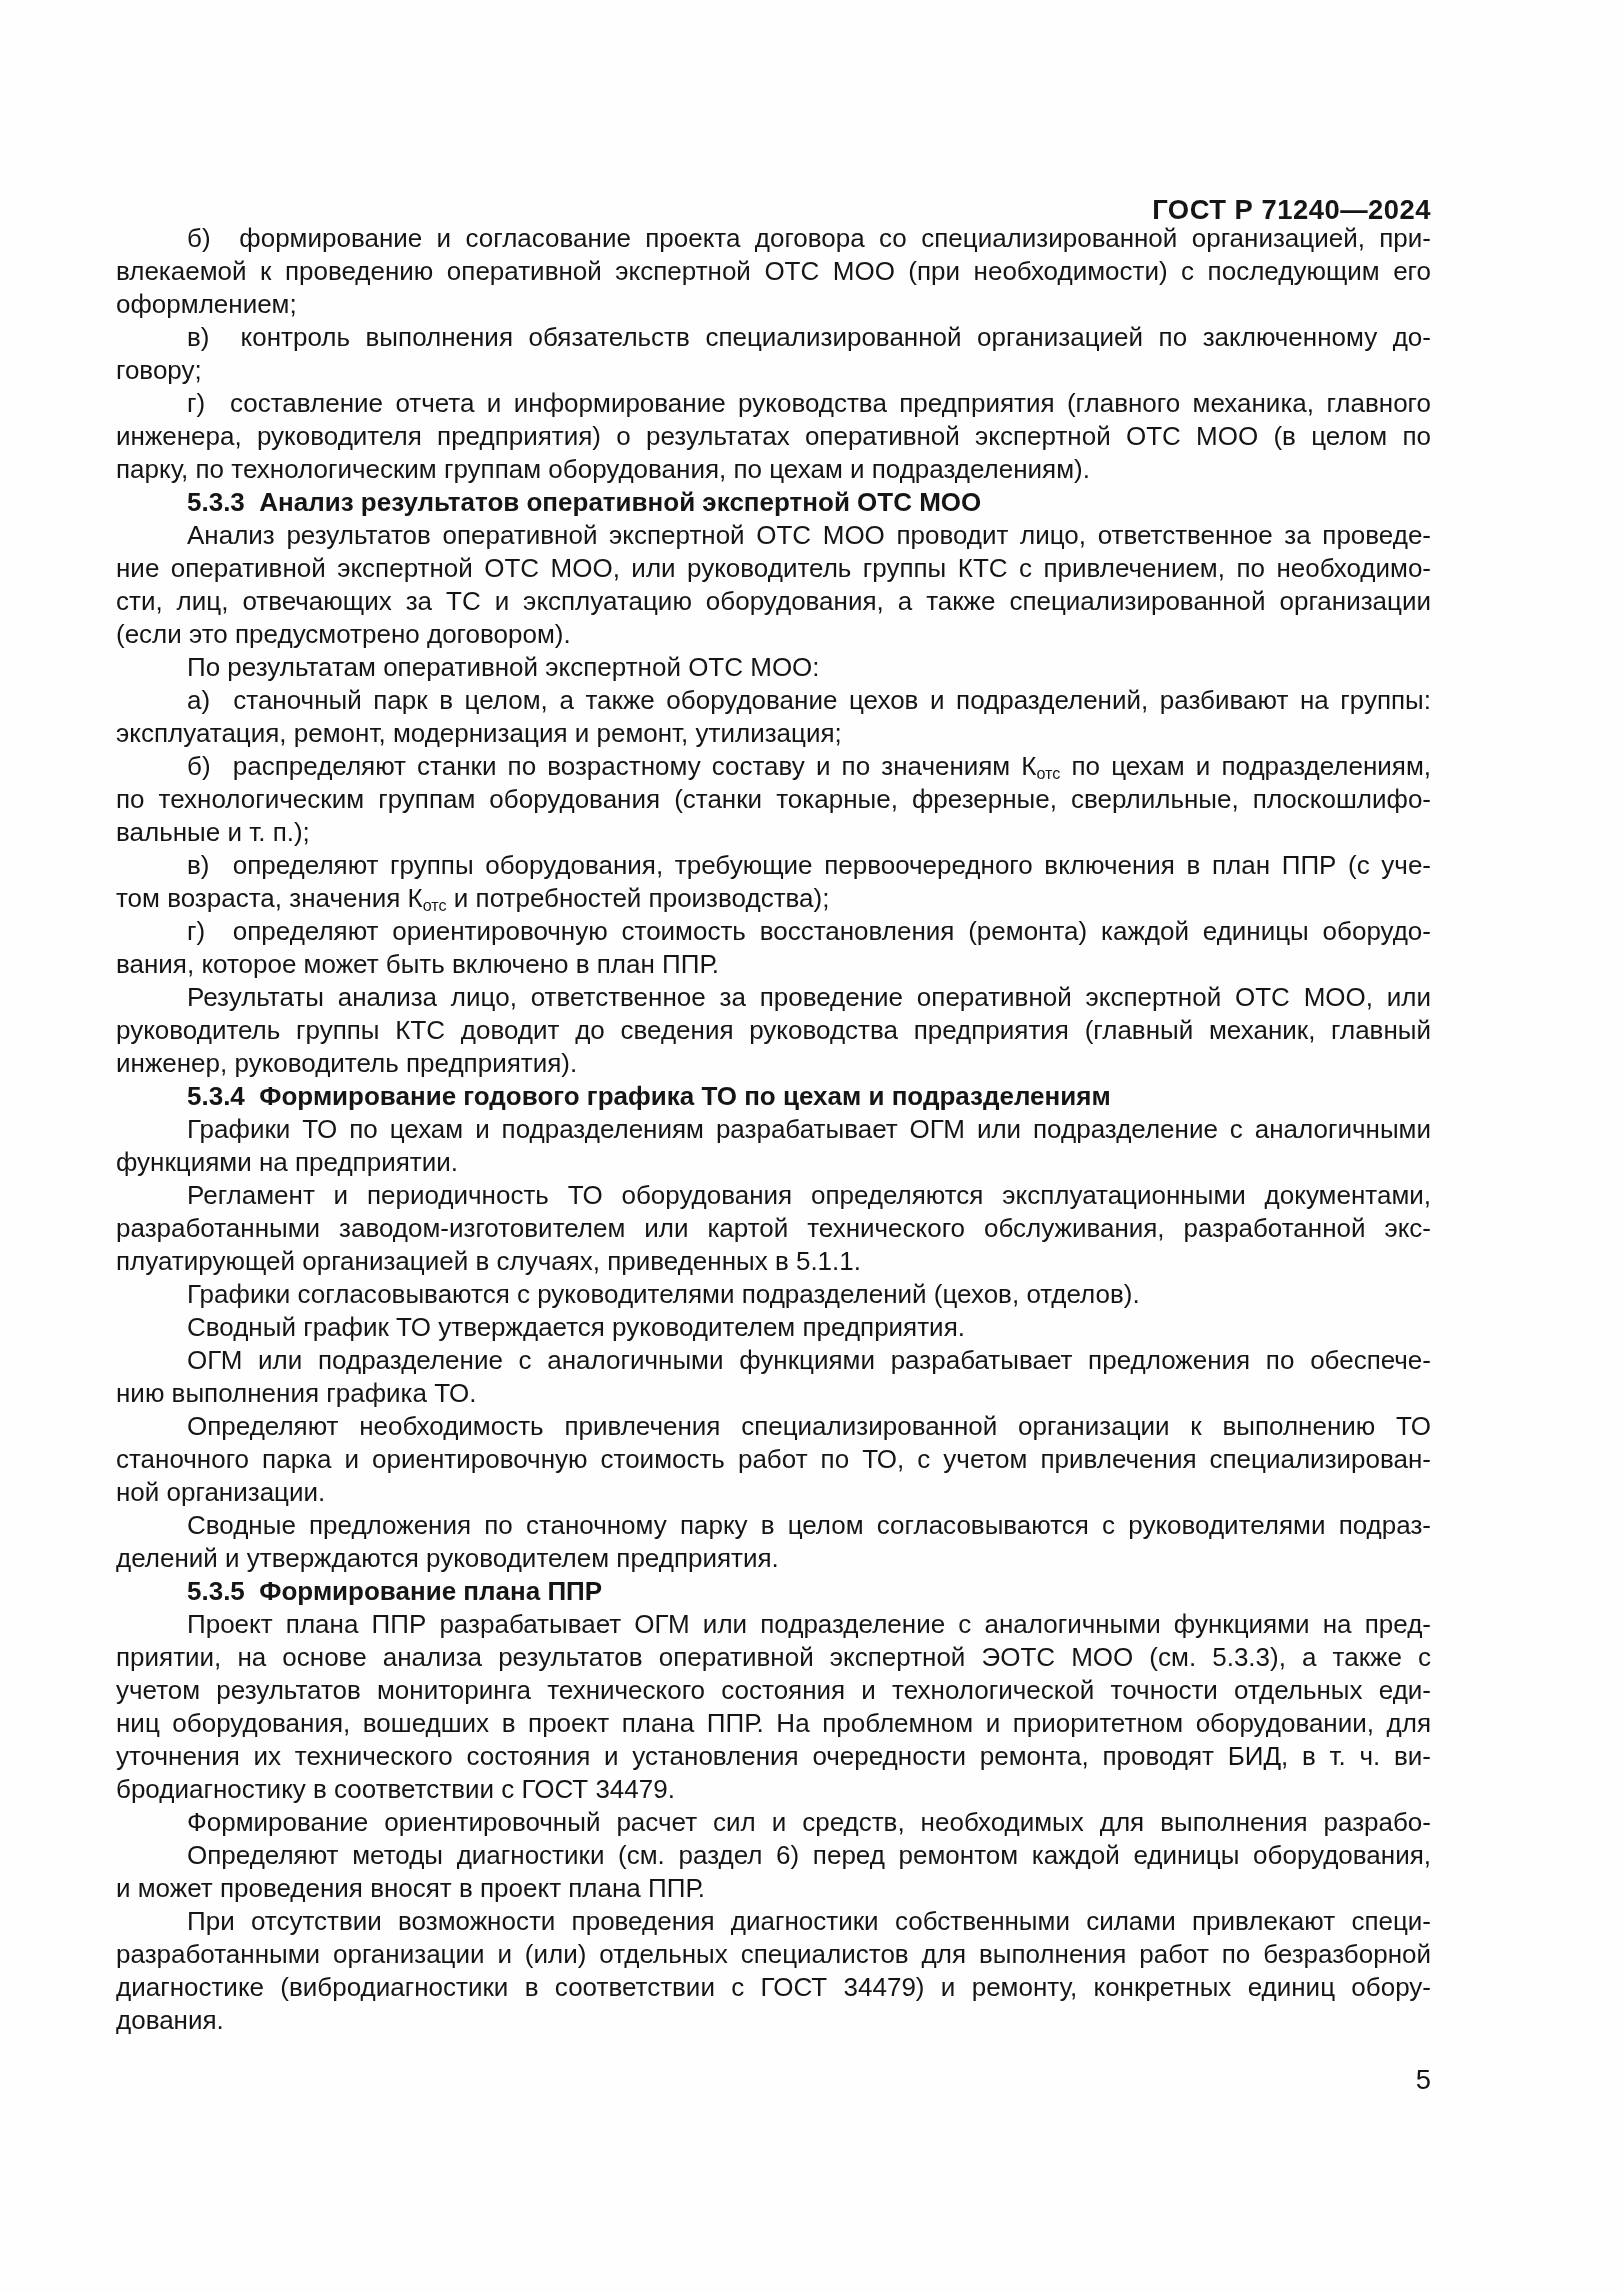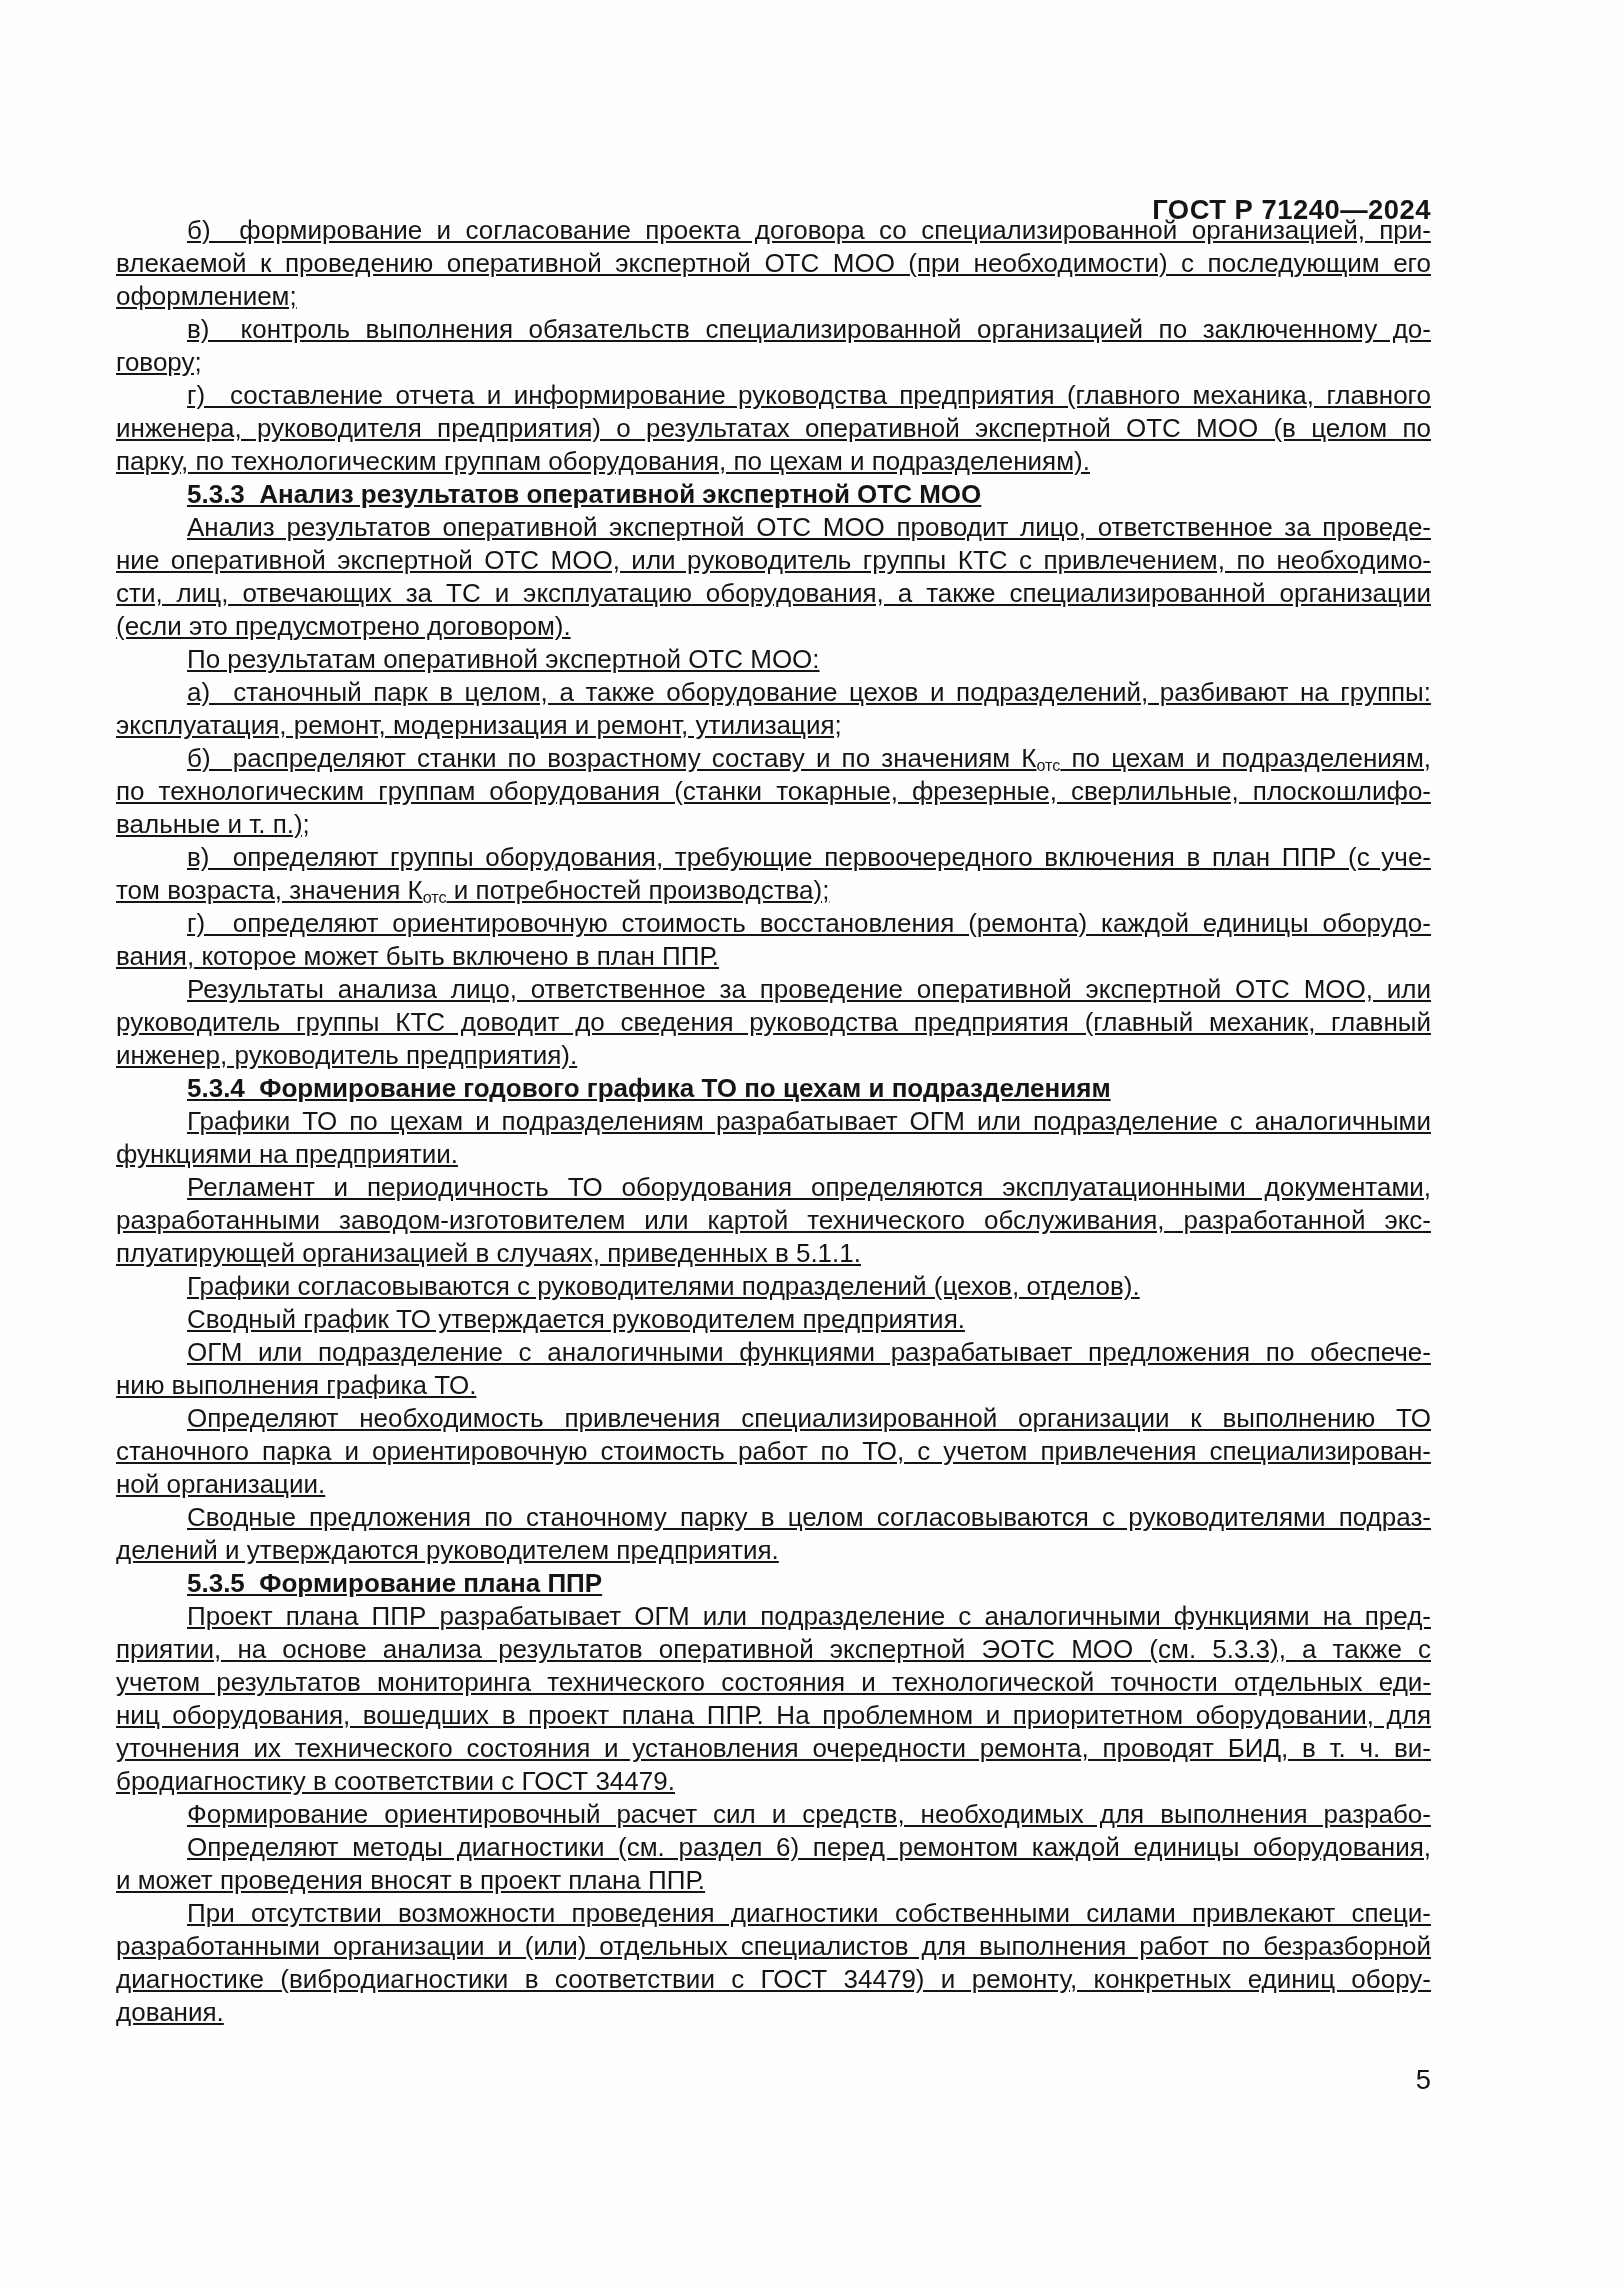--- a/index.html
+++ b/index.html
@@ -17,24 +17,23 @@
     top:150px;left:116px;right:190px;
     text-align:right;
     font-weight:bold;
     font-size:27.4px;
     line-height:32px;
     letter-spacing:0.5px;
     margin-top:44px;
   }
   .doc-body{
     position:absolute;
-    top:214px;left:116px;right:190px;
+    top:222px;left:116px;right:190px;
     font-size:26px;
     line-height:33px;
-    text-decoration:underline;
   }
   .block{margin:0;padding:0;}
   .line{
     text-align:justify;
     text-align-last:justify;
     white-space:normal;
   }
   .line.first{text-indent:71px;}
   .line.last{text-align-last:left;}
   .block.heading .line{

